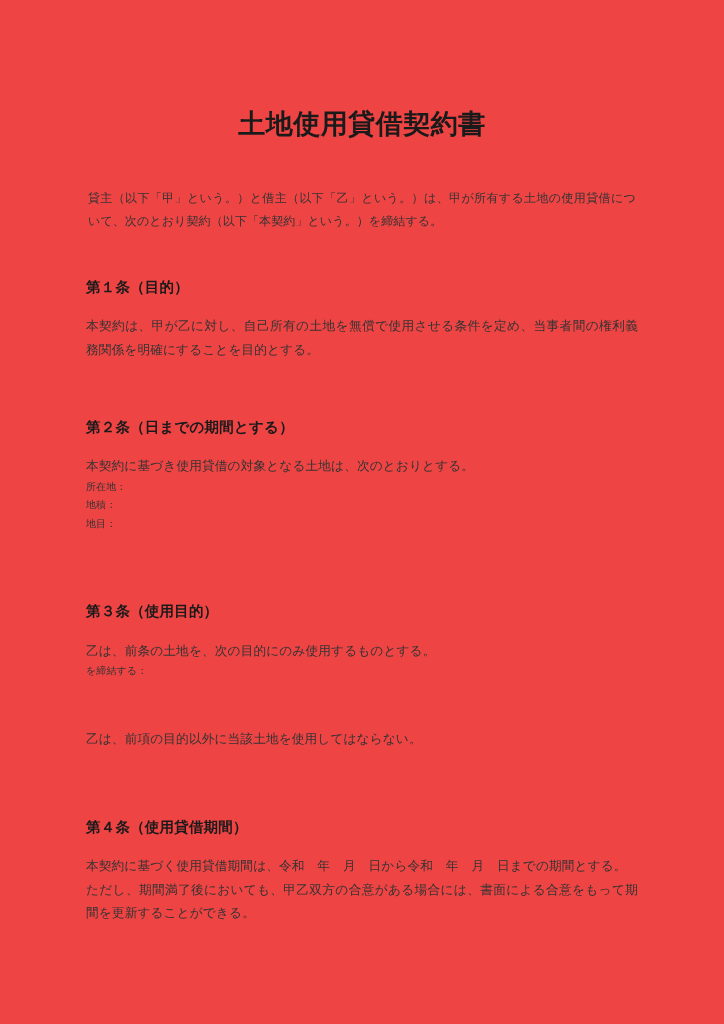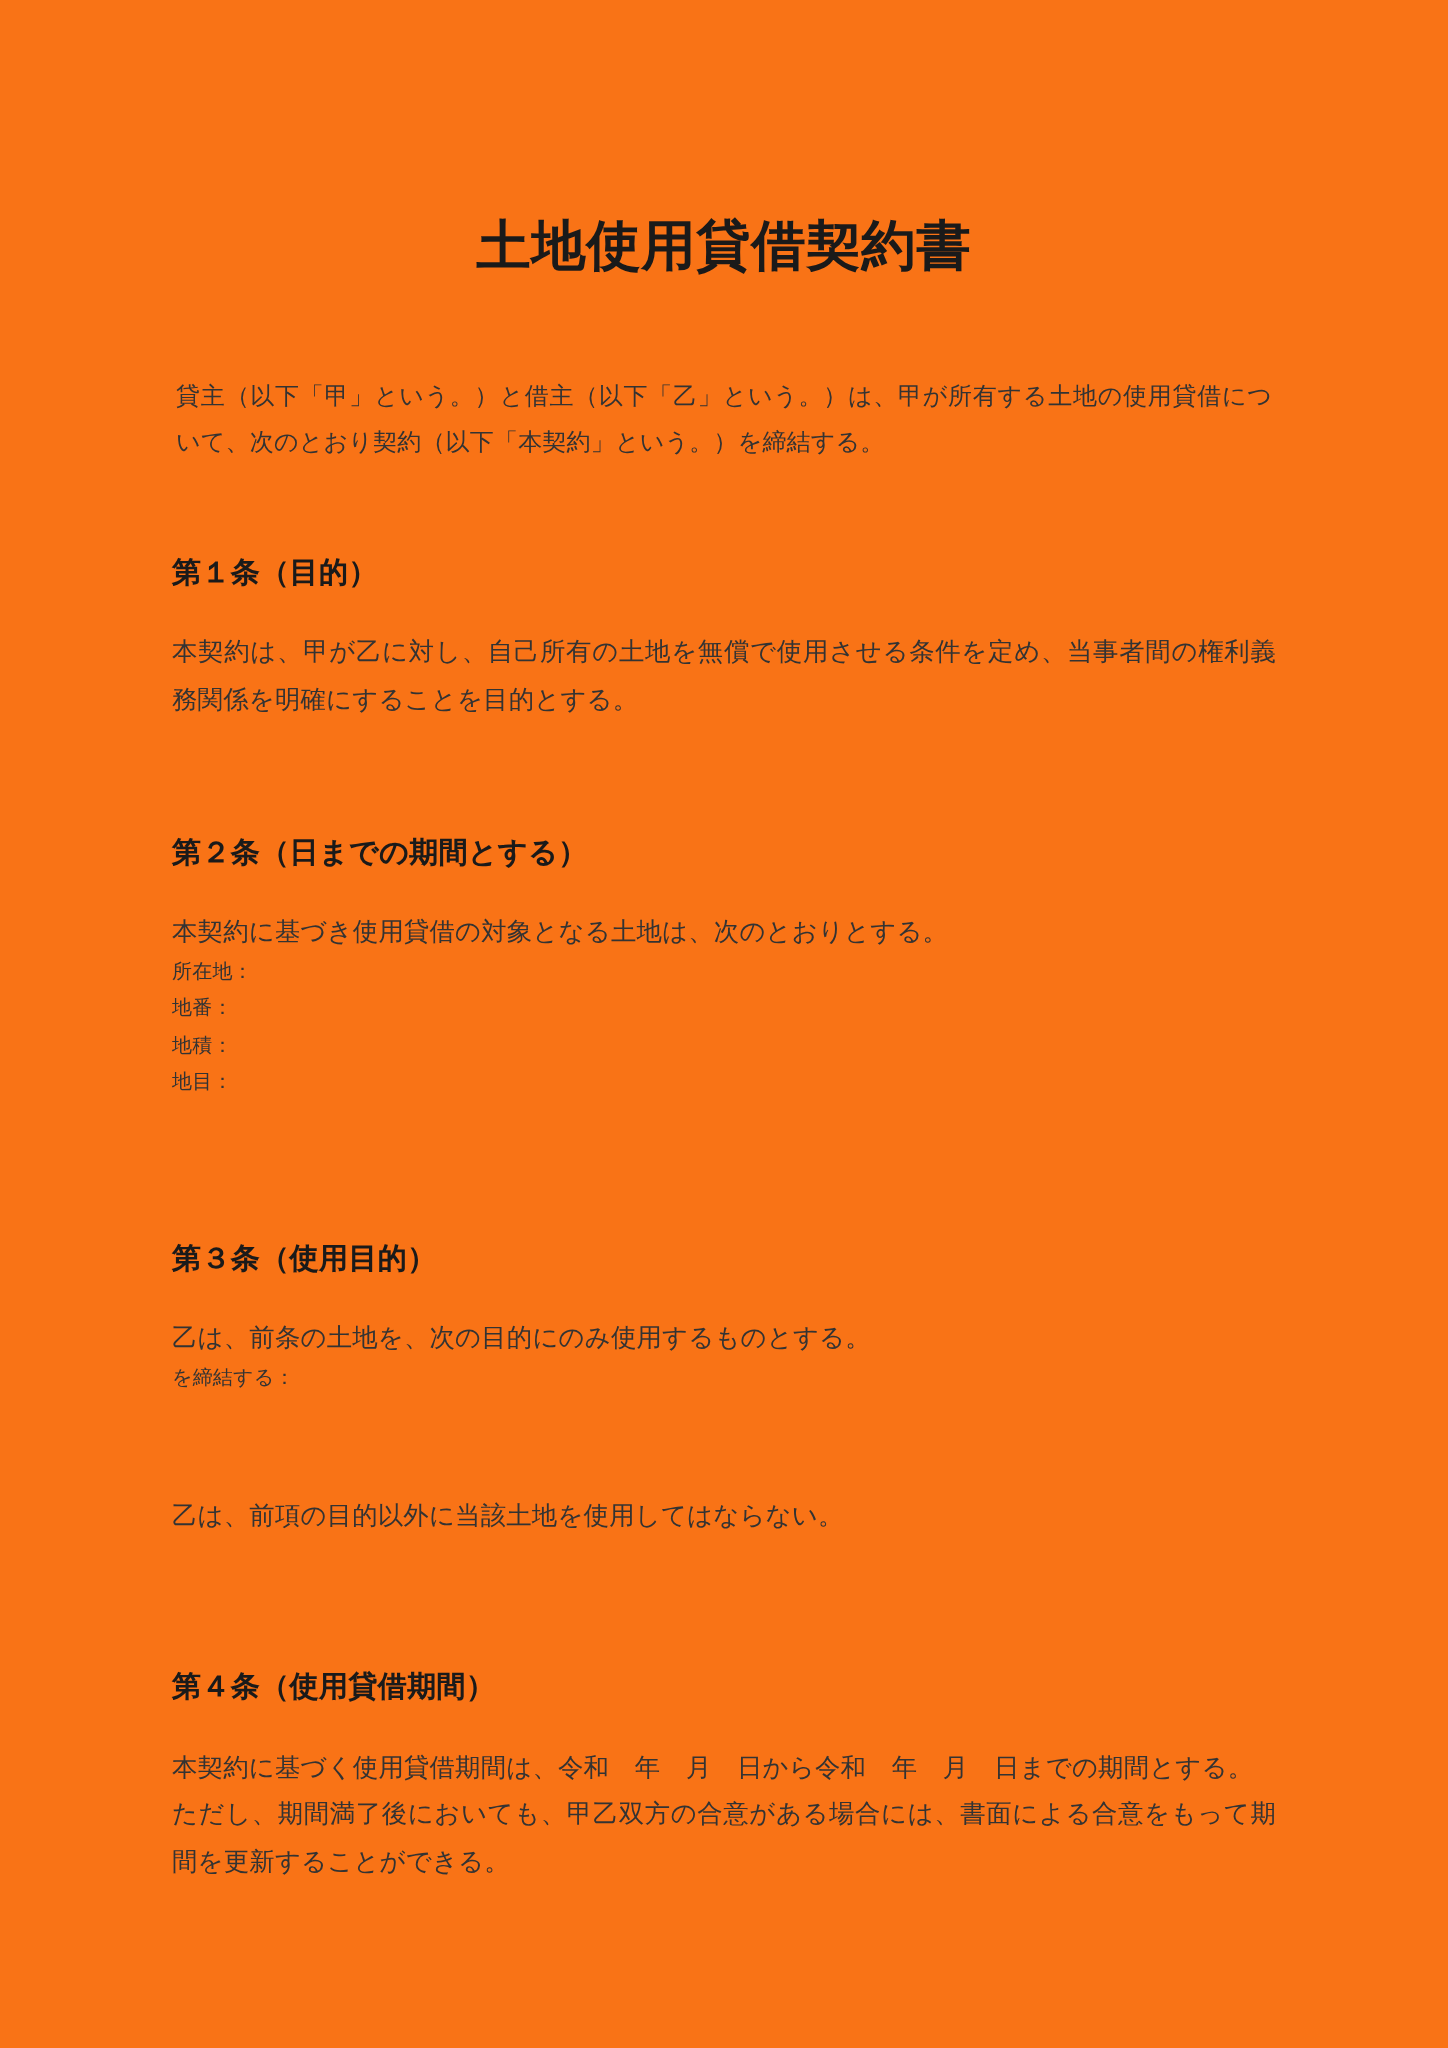--- a/index.html
+++ b/index.html
@@ -12,21 +12,21 @@
     width: 724px;
     height: 1024px;
     font-family: "DejaVu Sans", "Liberation Sans", sans-serif;
     color: #2b2b2b;
     -webkit-font-smoothing: antialiased;
   }
   .page {
     position: relative;
     width: 724px;
     height: 1024px;
-    background: #f97316;
+    background: #ef4444;
     box-sizing: border-box;
     overflow: hidden;
   }
   .content {
     position: absolute;
     left: 86px;
     top: 0;
     width: 552px;
   }
   .doc-title {
@@ -67,21 +67,21 @@
     letter-spacing: 0.1px;
     white-space: pre-line;
     text-align: justify;
   }
   .art1 { padding-top: 43px; }
   .art1 .article-body { padding-top: 17px; }
   .art2 { padding-top: 56px; }
   .art2 .article-body { padding-top: 17px; }
   .art3 { padding-top: 68px; }
   .art3 .article-body { padding-top: 17px; }
-  .art4 { padding-top: 66px; font-family: Liberation Mono, monospace; }
+  .art4 { padding-top: 66px; }
   .art4 .article-body { padding-top: 17px; }
   .art5 { padding-top: 66px; }
   .field-list {
     font-size: 10px;
     line-height: 1.85;
     color: #333333;
     margin: 0;
     padding: 0;
     list-style: none;
     letter-spacing: 0.1px;
@@ -102,21 +102,20 @@
     <section class="article art1">
       <h2 class="article-heading">第１条（目的）</h2>
       <p class="article-body">本契約は、甲が乙に対し、自己所有の土地を無償で使用させる条件を定め、当事者間の権利義務関係を明確にすることを目的とする。</p>
     </section>
 
     <section class="article art2">
       <h2 class="article-heading">第２条（日までの期間とする）</h2>
       <p class="article-body">本契約に基づき使用貸借の対象となる土地は、次のとおりとする。</p>
       <ul class="field-list">
         <li class="field-item">所在地：</li>
-        <li class="field-item">地番：</li>
         <li class="field-item">地積：</li>
         <li class="field-item">地目：</li>
       </ul>
     </section>
 
     <section class="article art3">
       <h2 class="article-heading">第３条（使用目的）</h2>
       <p class="article-body">乙は、前条の土地を、次の目的にのみ使用するものとする。</p>
       <p class="field-list">を締結する：</p>
       <div class="spacer-line"></div>

